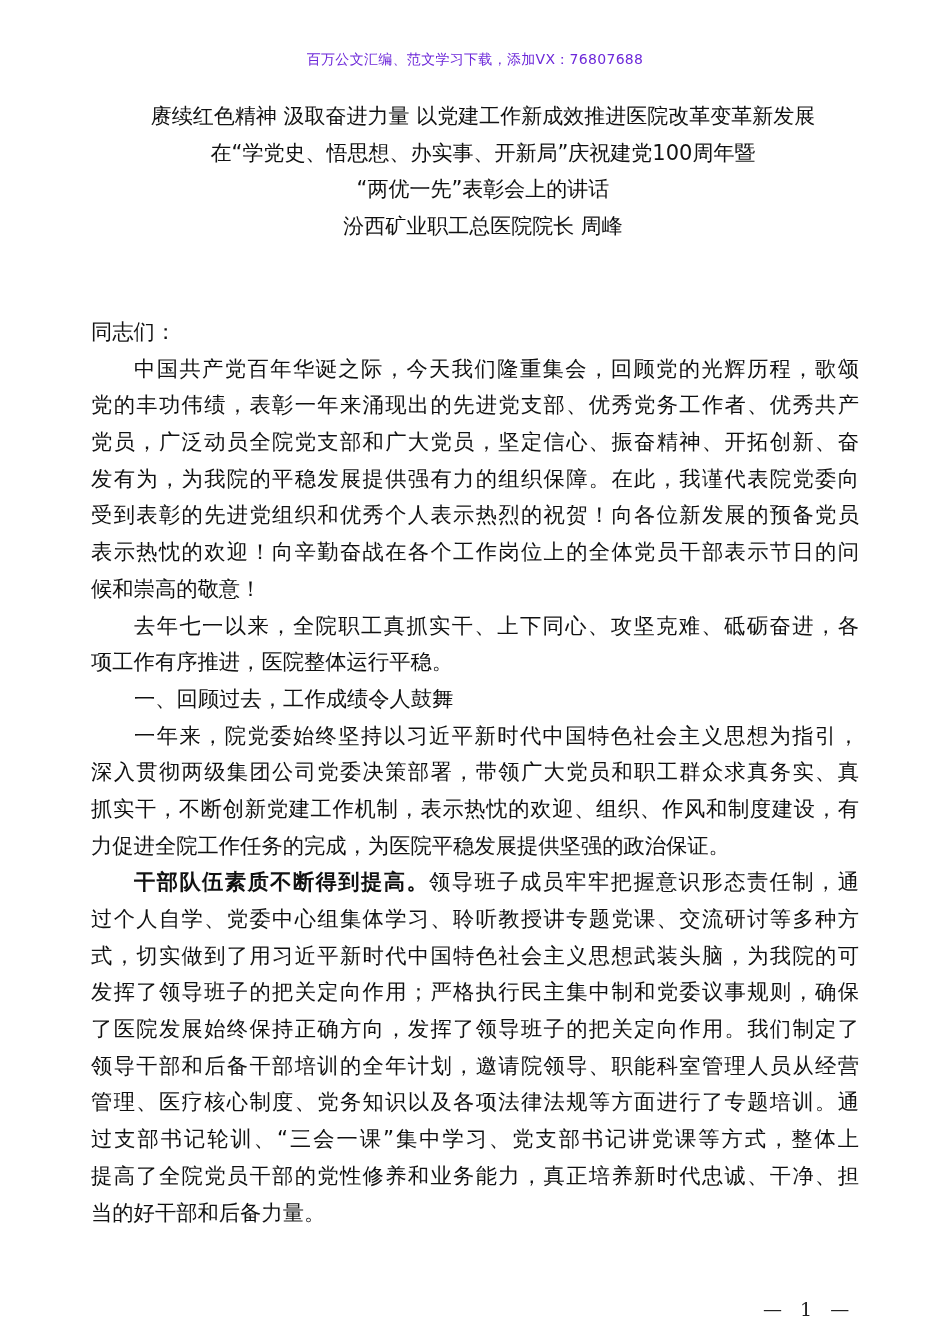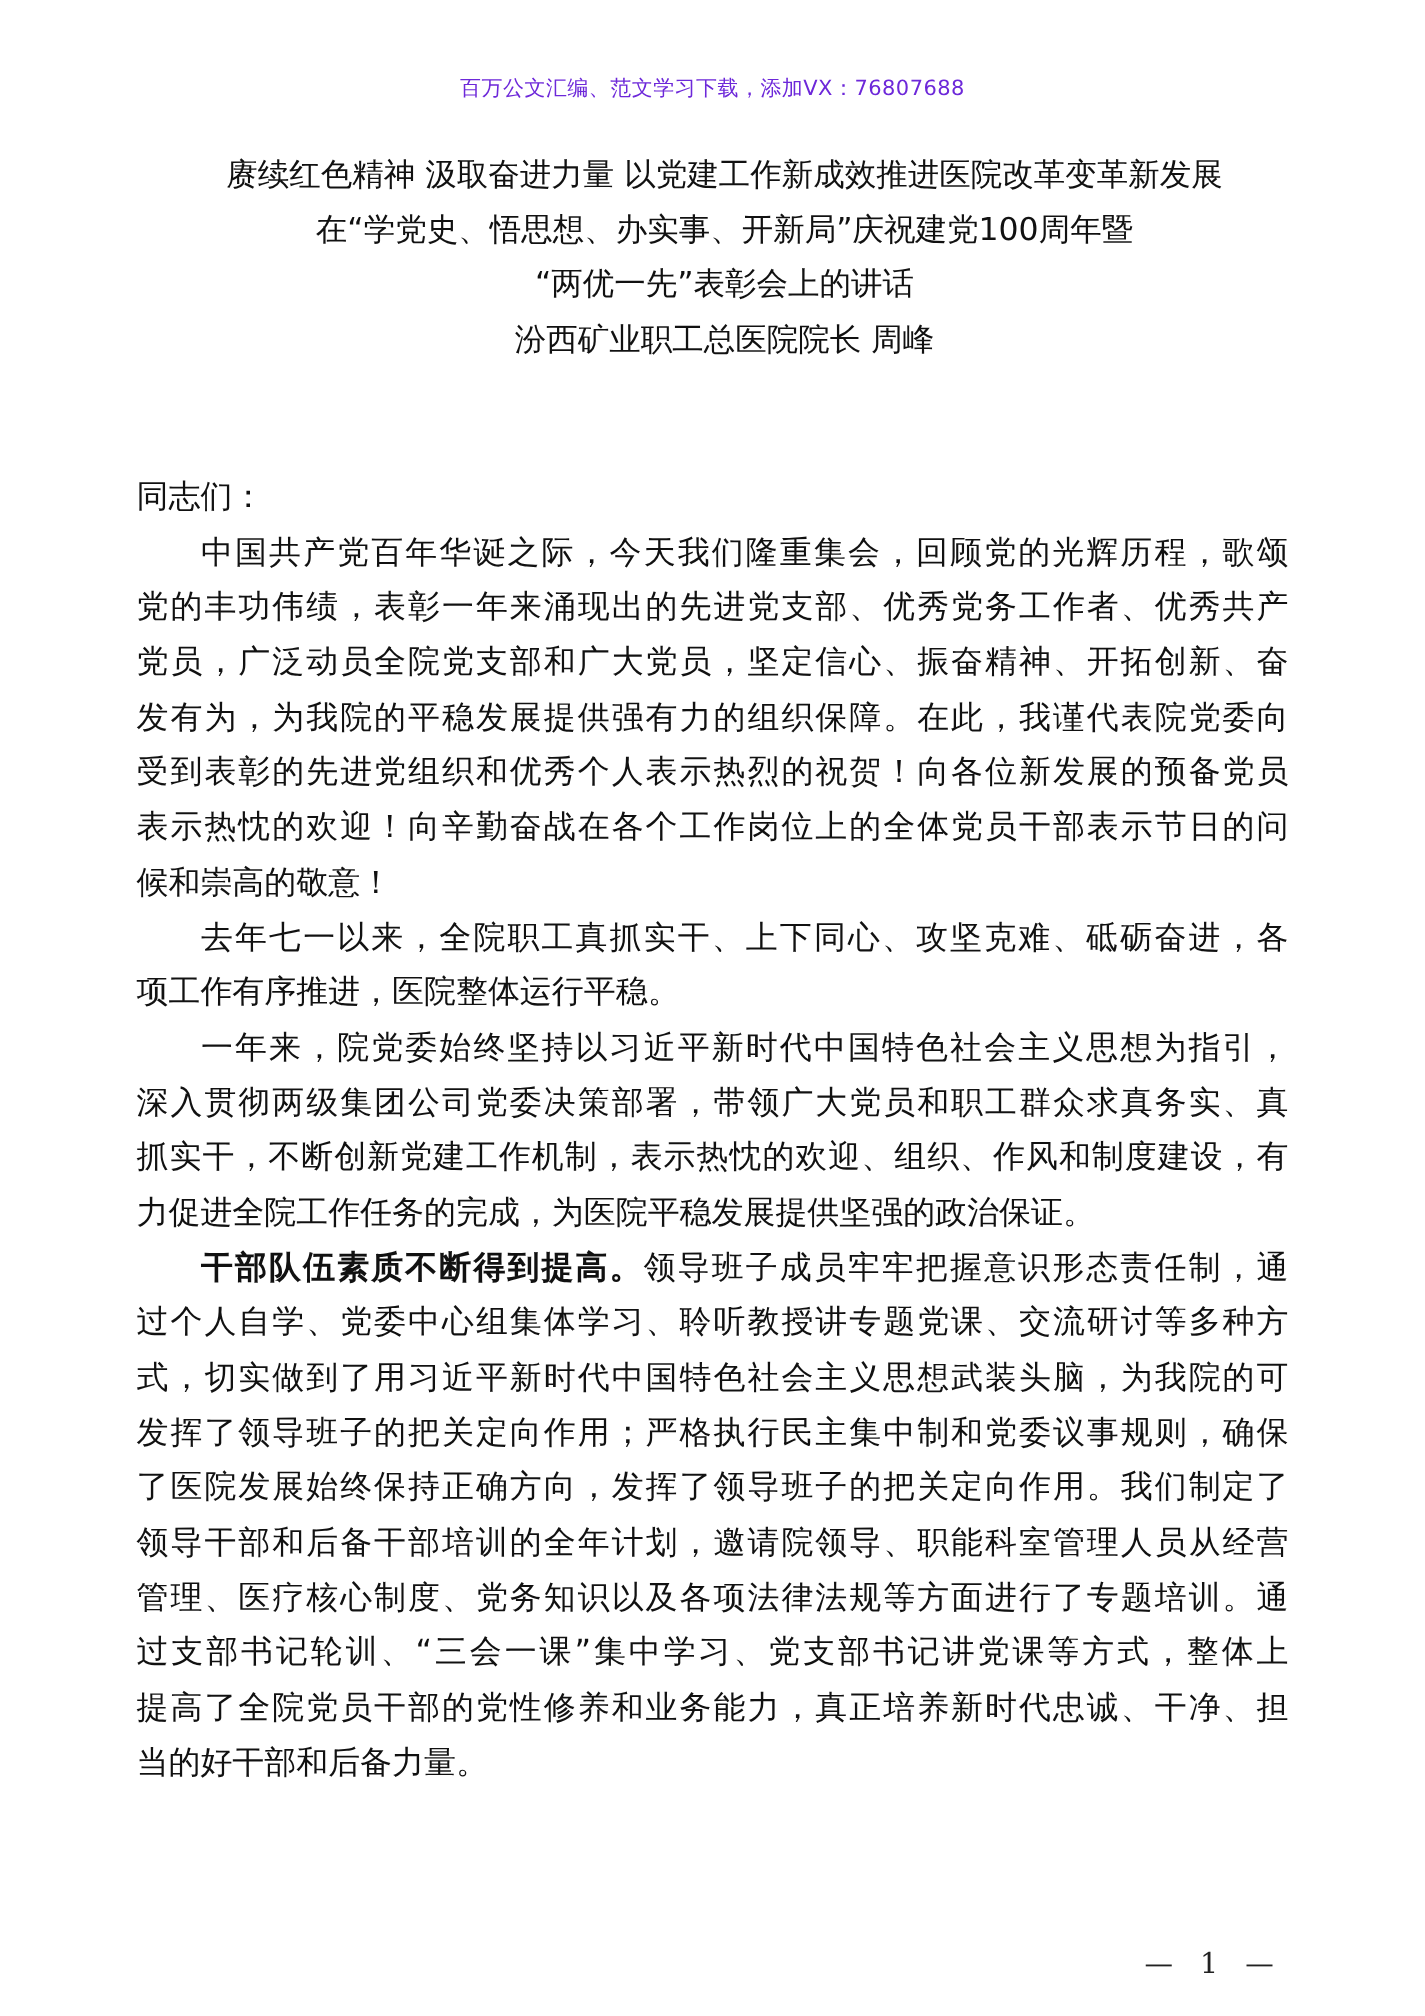--- a/index.html
+++ b/index.html
@@ -57,20 +57,21 @@
     <span class="line justify">受到表彰的先进党组织和优秀个人表示热烈的祝贺！向各位新发展的预备党员</span>
     <span class="line justify">表示热忱的欢迎！向辛勤奋战在各个工作岗位上的全体党员干部表示节日的问</span>
     <span class="line">候和崇高的敬意！</span>
   </div>
 
   <div>
     <span class="line justify indent">去年七一以来，全院职工真抓实干、上下同心、攻坚克难、砥砺奋进，各</span>
     <span class="line">项工作有序推进，医院整体运行平稳。</span>
   </div>
 
+  <span class="line indent">一、回顾过去，工作成绩令人鼓舞</span>
 
   <div>
     <span class="line justify indent">一年来，院党委始终坚持以习近平新时代中国特色社会主义思想为指引，</span>
     <span class="line justify">深入贯彻两级集团公司党委决策部署，带领广大党员和职工群众求真务实、真</span>
     <span class="line justify">抓实干，不断创新党建工作机制，表示热忱的欢迎、组织、作风和制度建设，有</span>
     <span class="line">力促进全院工作任务的完成，为医院平稳发展提供坚强的政治保证。</span>
   </div>
 
   <div>
     <span class="line justify indent"><span class="bold">干部队伍素质不断得到提高。</span><span>领导班子成员牢牢把握意识形态责任制，通</span></span>

